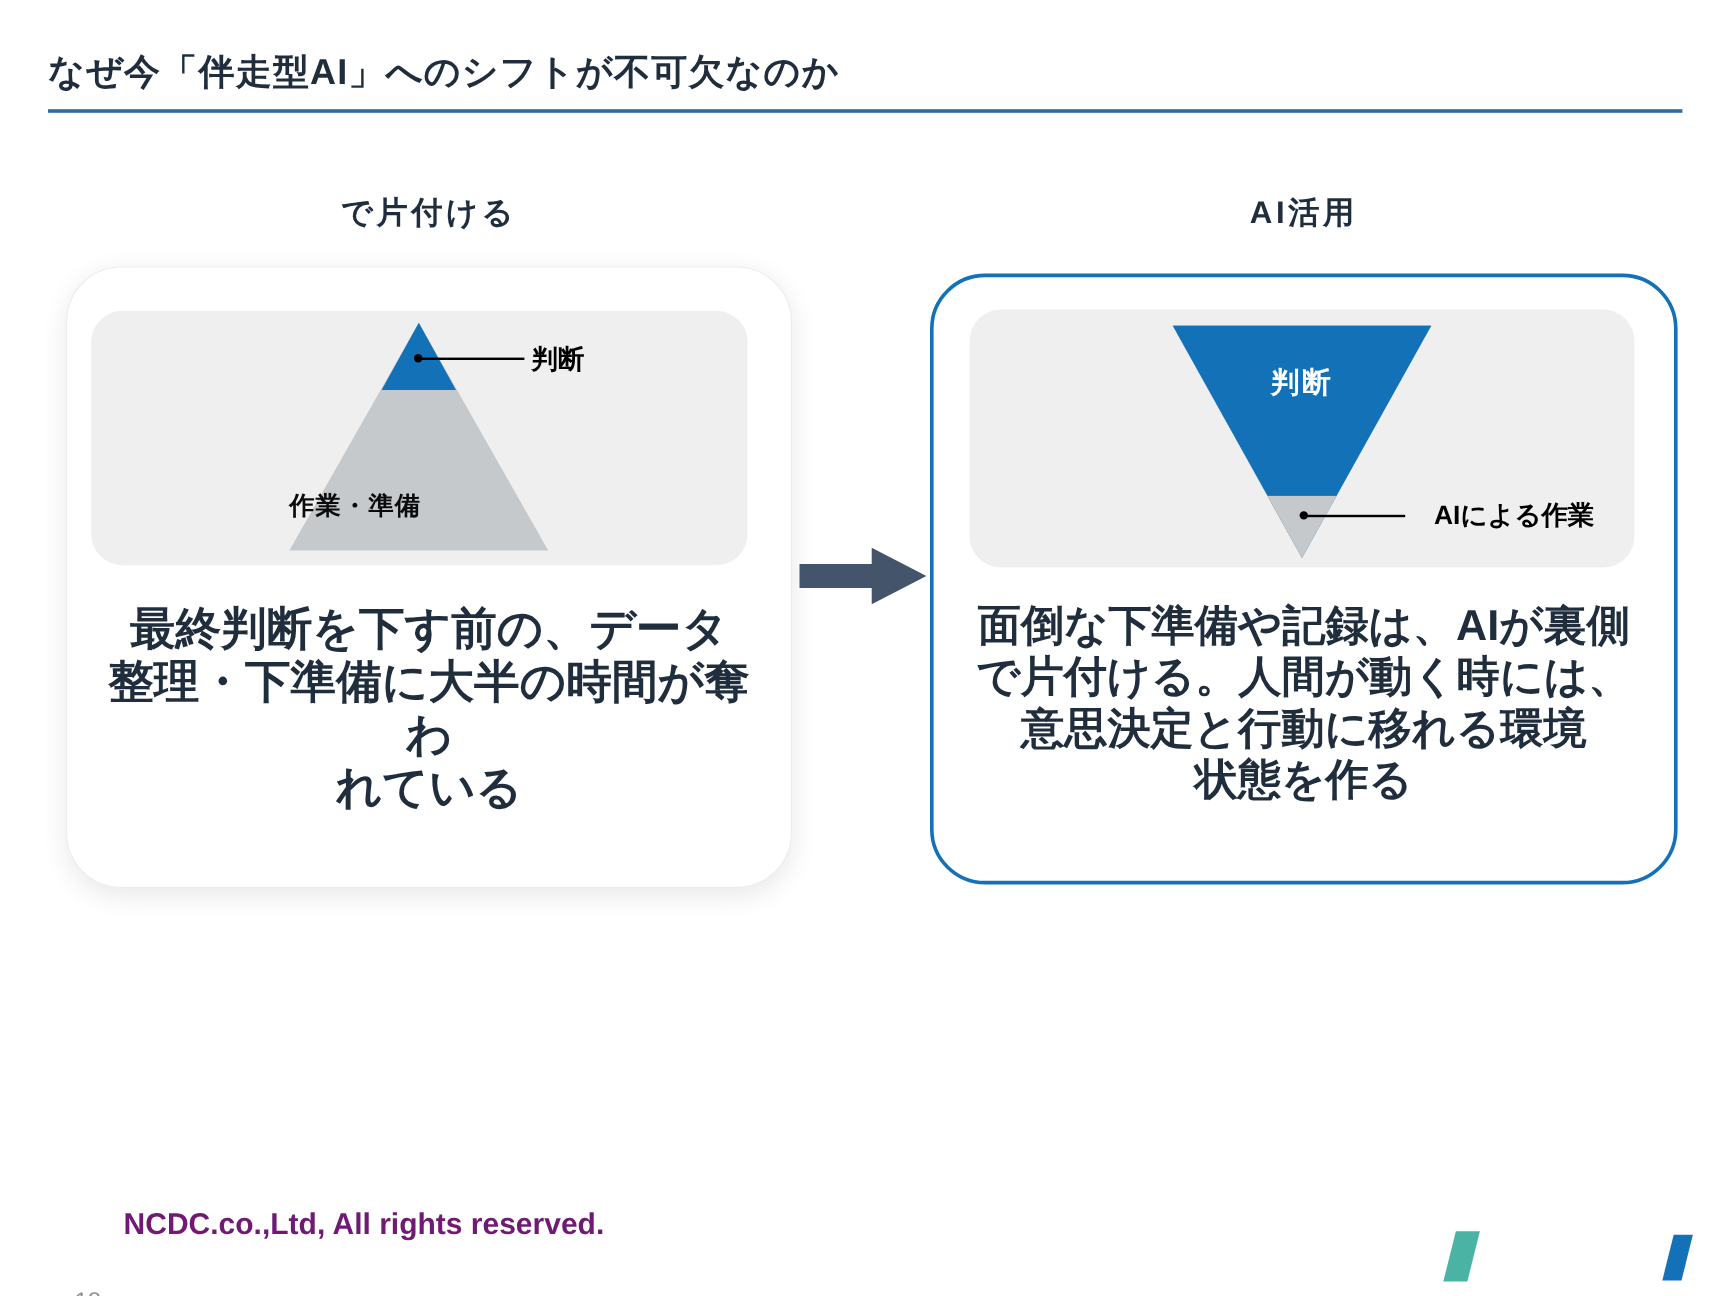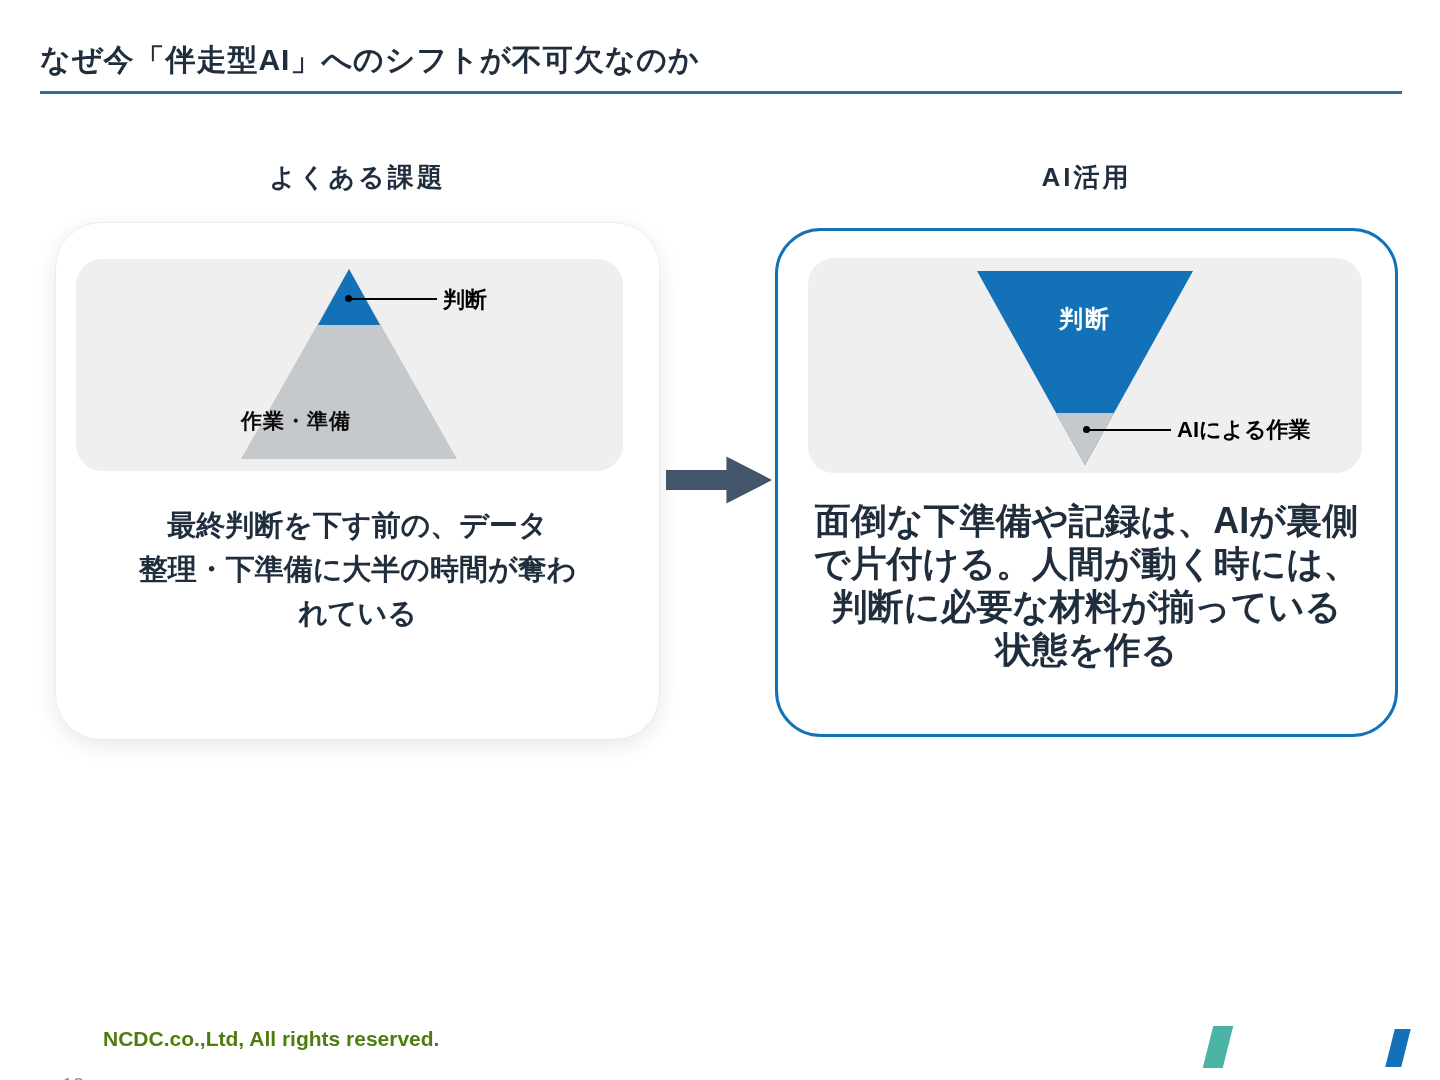--- a/index.html
+++ b/index.html
@@ -43,48 +43,48 @@
   .inv-label{position:absolute;left:0;top:32px;width:100%;text-align:center;font-size:24px;font-weight:700;color:#ffffff;letter-spacing:2px;}
 
   .dot{position:absolute;width:7px;height:7px;border-radius:50%;background:#000;}
   .cline{position:absolute;height:2px;background:#000;}
   .clabel{position:absolute;font-size:22px;font-weight:700;color:#000;white-space:nowrap;}
   .co-l-dot{left:104px;top:26px;}
   .co-l-line{left:110px;top:29px;width:86px;}
   .co-l-label{left:202px;top:16px;}
   .co-r-dot{left:106px;top:155px;}
   .co-r-line{left:112px;top:158px;width:82px;}
-  .co-r-label{left:200px;top:144px;}
+  .co-r-label{left:218px;top:144px;}
 
   .desc{position:absolute;left:24px;right:24px;text-align:center;font-weight:700;color:var(--dark-navy);}
-  .desc-left{top:280px;font-size:29px;line-height:44px;text-align:center;}
+  .desc-left{top:280px;font-size:38px;line-height:44px;text-align:center;}
   .desc-right{top:268px;font-size:36px;line-height:43px;}
 
   .arrow{position:absolute;left:666px;top:452px;width:106px;height:56px;background:var(--arrow);
          clip-path:polygon(0 32%,57% 32%,57% 8%,100% 50%,57% 92%,57% 68%,0 68%);}
 
   .summary{position:absolute;left:0;top:808px;width:1440px;text-align:center;font-size:42px;font-weight:800;color:#17222e;line-height:60px;}
   .summary .hl{color:var(--accent);}
 
   .page-num{position:absolute;left:62px;top:1030px;font-size:20px;color:#8f8f8f;margin-top:44px;}
-  .copyright{position:absolute;left:103px;top:1027px;font-size:21px;font-weight:700;color:#4d7c0f;}
+  .copyright{position:absolute;left:103px;top:1006px;font-size:25px;font-weight:700;color:#701a75;}
 
   .mark{position:absolute;transform:skewX(-14deg);}
   .mark-teal{left:1208px;top:1026px;width:20px;height:42px;background:var(--teal);}
   .mark-blue{left:1390px;top:1029px;width:16px;height:38px;background:var(--accent);}
 </style>
 </head>
 <body>
 
 <div class="slide">
 
   <div class="title">なぜ今「伴走型AI」へのシフトが不可欠なのか</div>
   <div class="rule"></div>
 
-  <div class="col-header left">よくある課題</div>
+  <div class="col-header left">で片付ける</div>
   <div class="col-header right">AI活用</div>
 
   <div class="card card-left">
     <div class="panel panel-left">
       <div class="pyramid">
         <div class="tri-up pyramid-gray"></div>
         <div class="tri-up pyramid-cap"></div>
         <div class="pyramid-body-label">作業・準備</div>
         <div class="dot co-l-dot"></div>
         <div class="cline co-l-line"></div>
@@ -107,21 +107,21 @@
         <div class="tri-down inv-tip"></div>
         <div class="inv-label">判断</div>
         <div class="dot co-r-dot"></div>
         <div class="cline co-r-line"></div>
         <div class="clabel co-r-label">AIによる作業</div>
       </div>
     </div>
     <div class="desc desc-right">
       <div>面倒な下準備や記録は、AIが裏側</div>
       <div>で片付ける。人間が動く時には、</div>
-      <div>判断に必要な材料が揃っている</div>
+      <div>意思決定と行動に移れる環境</div>
       <div>状態を作る</div>
     </div>
   </div>
 
 
   <div class="page-num">18</div>
   <div class="copyright">NCDC.co.,Ltd, All rights reserved.</div>
   <div class="mark mark-teal"></div>
   <div class="mark mark-blue"></div>
 

